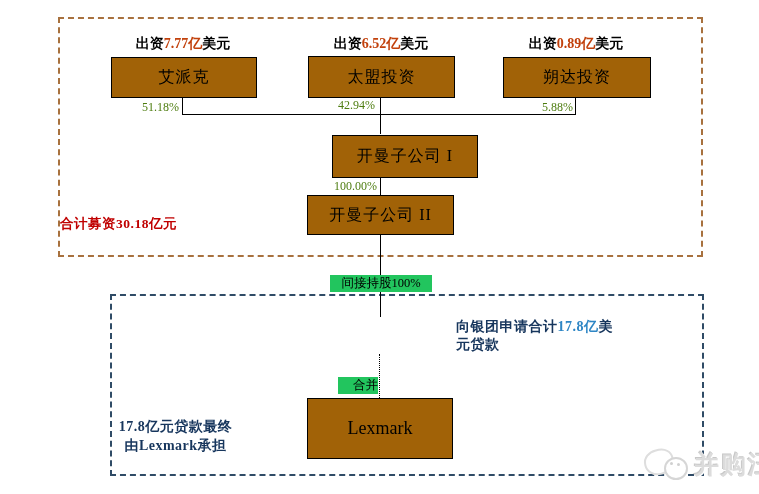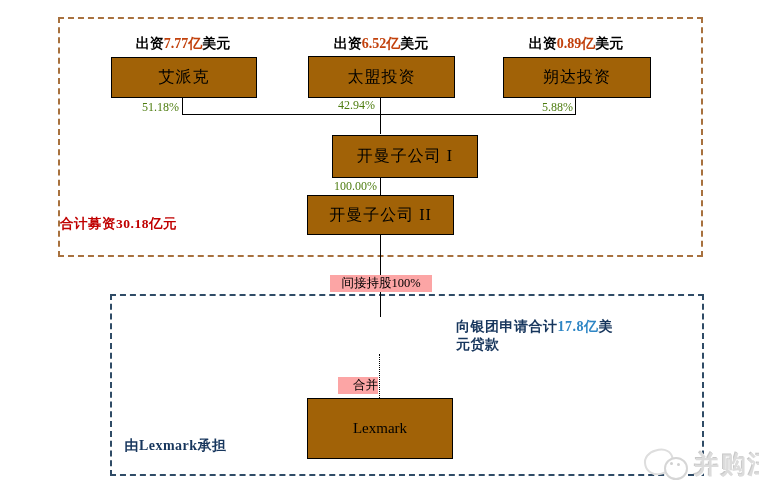--- a/index.html
+++ b/index.html
@@ -21,21 +21,21 @@
   .vdotted{position:absolute;width:0;border-left:1px dotted #000;}
   .contrib{
     position:absolute;width:160px;text-align:center;
     font-size:14px;font-weight:bold;color:#000;white-space:nowrap;
   }
   .contrib .amt{color:#c2410c;}
   .pct{
     position:absolute;font-size:12px;text-align:right;color:#4d7c0f;
     font-family:"Liberation Serif",serif;
   }
-  .small-label{position:absolute;font-size:12.5px;color:#000;background:#fca5a5;}
+  .small-label{position:absolute;font-size:12.5px;color:#000;background:#22c55e;}
   .note-red{
     position:absolute;left:60px;top:215px;
     font-size:13.5px;font-weight:bold;color:#c00000;white-space:nowrap;letter-spacing:0.5px;
   }
   .note-navy{
     position:absolute;font-size:14px;font-weight:bold;color:#17365d;line-height:18px;letter-spacing:0.5px;
   }
   .note-navy .amt{color:#2e86c5;}
   .wm-text{
     position:absolute;left:694px;top:448px;font-size:25px;font-weight:bold;color:#dcdcdc;
@@ -101,26 +101,26 @@
   <div class="small-label" style="left:330px;top:275px;width:102px;text-align:center;">间接持股100%</div>
 
 
   <div class="note-navy" style="left:456px;top:318px;width:200px;text-align:left;">
     <span>向银团申请合计</span><span class="amt">17.8亿</span><span>美</span><br>
     <span>元贷款</span>
   </div>
 
   <div class="small-label" style="left:338px;top:377px;width:40px;text-align:right;">合并</div>
 
-  <div class="node" style="left:307px;top:398px;width:144px;height:59px;font-size:15px;letter-spacing:0;">
+  <div class="node" style="left:307px;top:398px;width:144px;height:59px;font-size:18px;letter-spacing:0;">
     <span>Lexmark</span>
   </div>
 
   <div class="note-navy" style="left:108px;top:417px;width:135px;text-align:center;line-height:19px;">
-    <br>
+    <span>17.8亿元贷款最终</span><br>
     <span>由Lexmark承担</span>
   </div>
 
   <div class="wm-icon">
     <div class="c1"></div>
       <div class="c2"></div>
       <div class="eye"></div>
       <div class="eye2"></div>
   </div>
   <div class="wm-text">并购汪</div>

